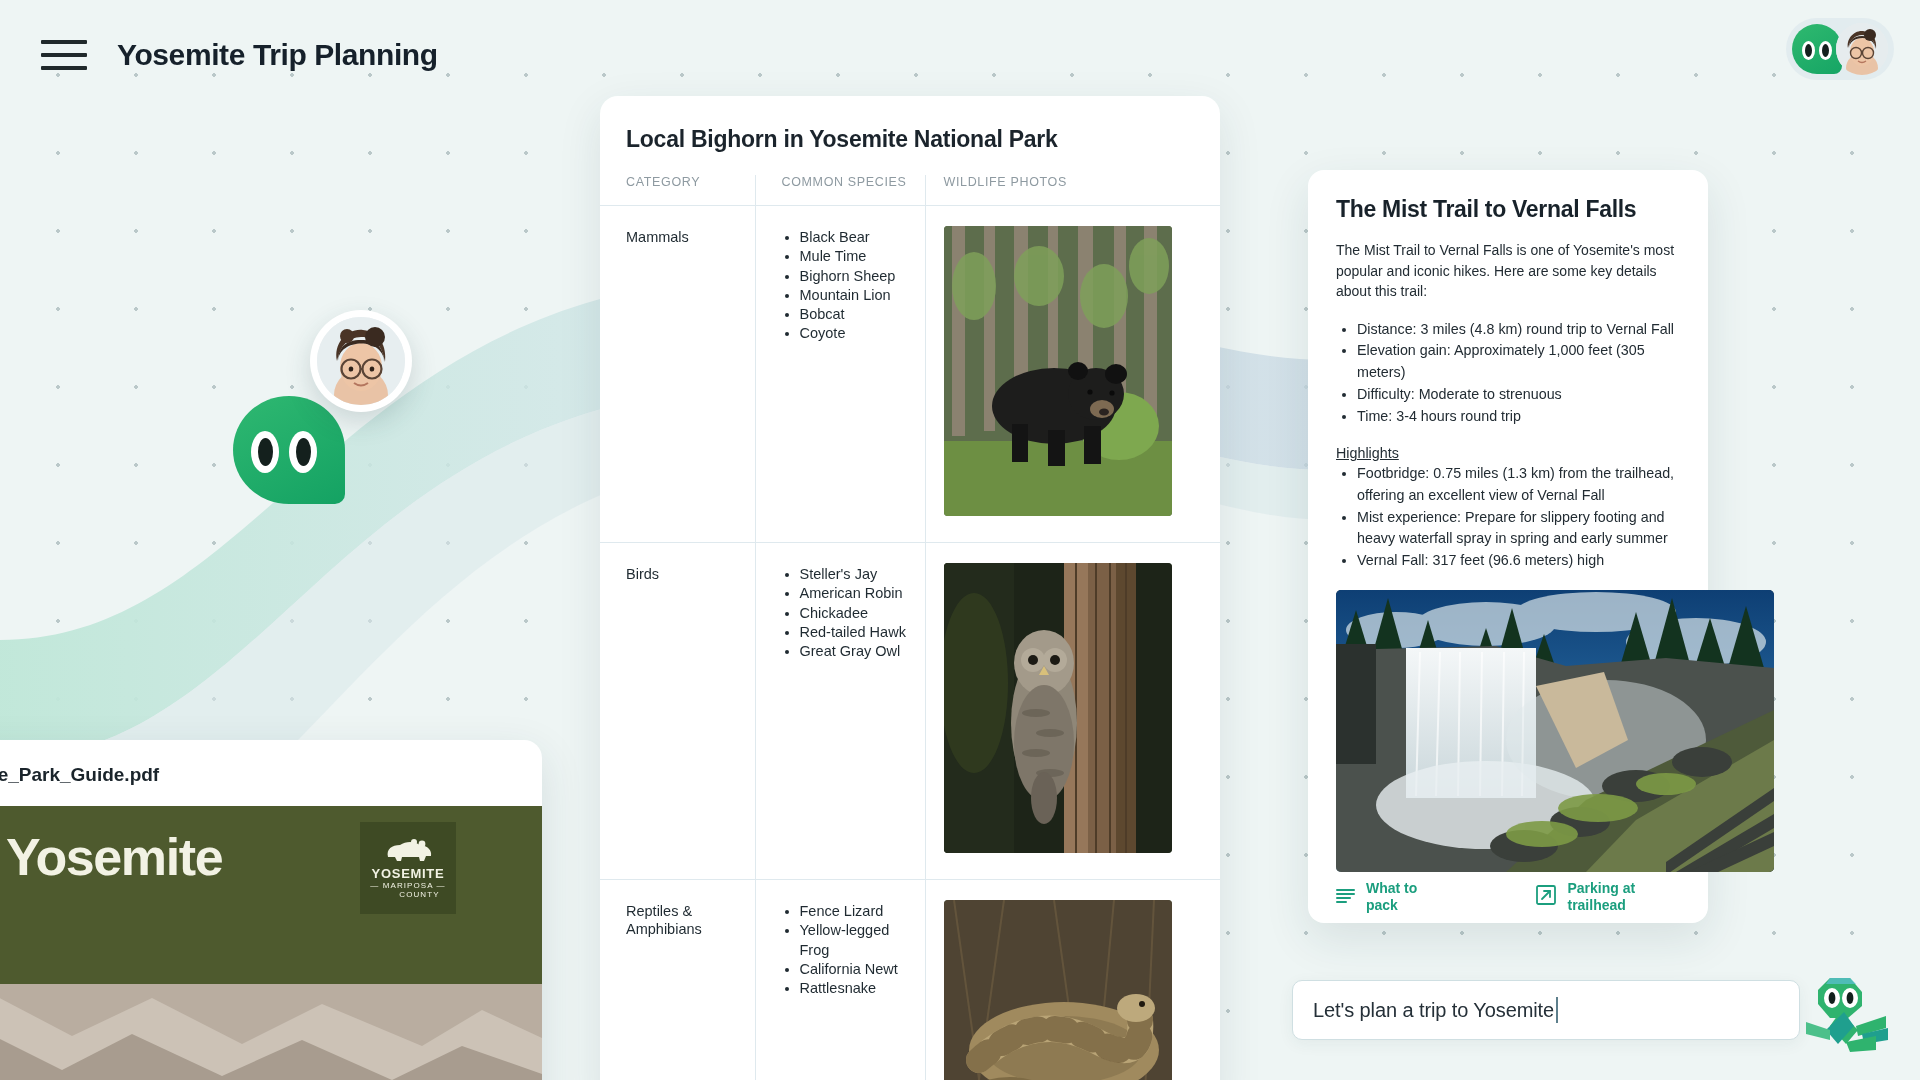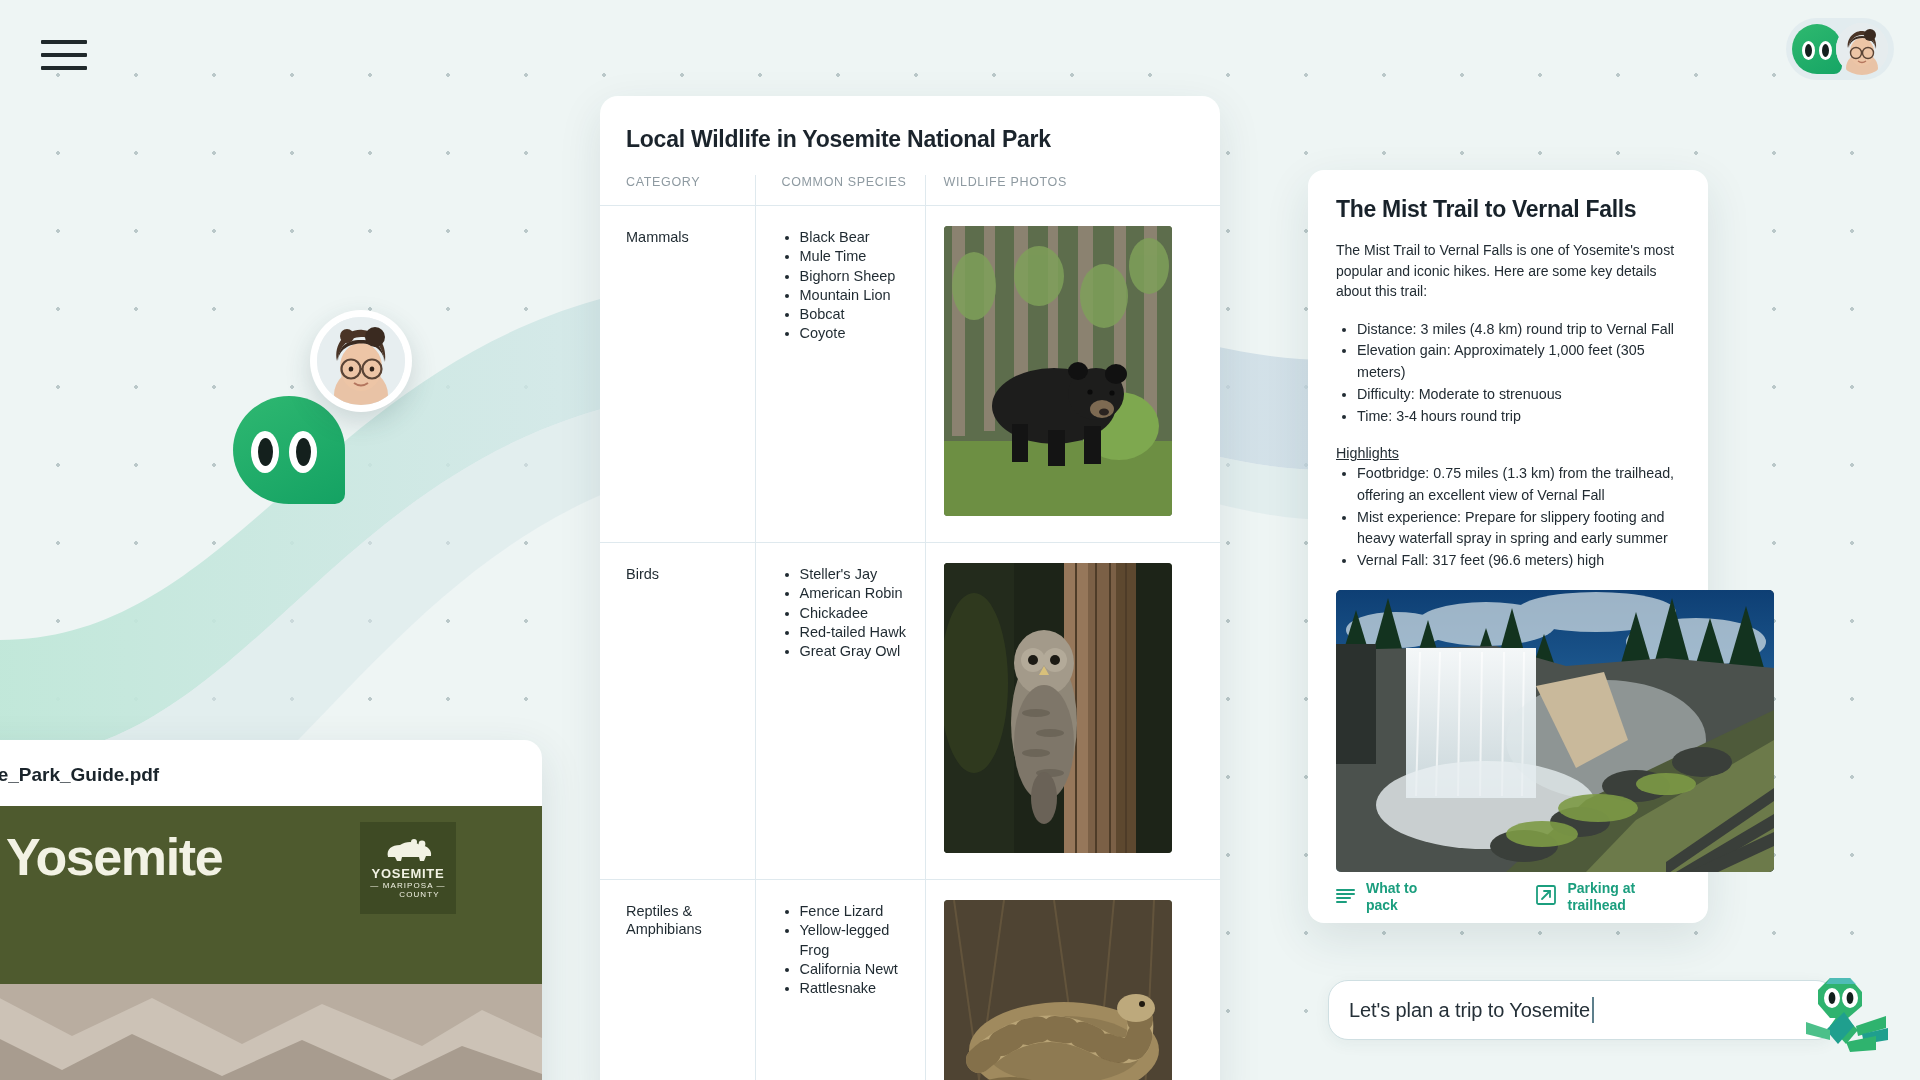--- a/index.html
+++ b/index.html
@@ -198,23 +198,23 @@
     display: flex; flex-direction: column; align-items: center; justify-content: center;
   }
   .pdf-badge .bear { width: 56px; height: 26px; }
   .pdf-badge .b1 { font-size: 13px; font-weight: 700; color: #f2f2e4; letter-spacing: .7px; margin-top: 3px; }
   .pdf-badge .b2 { font-size: 8px; color: #f2f2e4; letter-spacing: 1.1px; }
   .pdf-badge .b3 { font-size: 8px; color: #f2f2e4; letter-spacing: 1.1px; margin-left: 23px; }
   .pdf-photo { height: 182px; position: relative; overflow: hidden; background: #9a8f85; }
 
   
   .composer {
-    position: absolute; left: 1328px; top: 980px;
+    position: absolute; left: 1292px; top: 980px;
     width: 508px; height: 60px;
-    background: #fff; border: 1px solid #cfdfe2; border-radius: 20px;
+    background: #fff; border: 1px solid #cfdfe2; border-radius: 10px;
     box-shadow: 0 4px 16px rgba(30,60,70,.06);
     display: flex; align-items: center; padding: 0 20px;
     z-index: 30;
   }
   .composer .txt { font-size: 20px; color: #253038; letter-spacing: -0.1px; }
   .caret {
     display: inline-block; width: 2px; height: 26px;
     background: #5d7f8c; margin-left: 2px; vertical-align: -5px;
   }
   .mascot-run { position: absolute; left: 1800px; top: 972px; width: 96px; height: 86px; z-index: 30; }
@@ -239,20 +239,21 @@
       <path d="M0,900 C300,900 360,500 760,452 C1060,416 1180,520 1330,520 L1330,470 C1150,470 1020,356 700,390 C330,430 260,760 0,760 Z" fill="#d9e7ea" opacity=".55"></path>
     </svg>
   </div>
 
   <div class="topbar">
     <div class="hamburger">
       <span></span>
         <span></span>
         <span></span>
     </div>
+    <div class="app-title">Yosemite Trip Planning</div>
 
     <div class="avatar-pill">
       <div class="blob-av">
         <div class="eye l"></div>
         <div class="eye r"></div>
       </div>
       <div class="photo-av">
         <svg width="52" height="52" viewBox="0 0 52 52" xmlns="http://www.w3.org/2000/svg">
           <rect width="52" height="52" fill="#e6ecee"></rect>
           <ellipse cx="26" cy="45" rx="16" ry="15" fill="#e9c3a6"></ellipse>
@@ -288,21 +289,21 @@
       </svg>
     </div>
   </div>
 
   <div class="mascot-blob">
     <div class="eye l"></div>
     <div class="eye r"></div>
   </div>
 
   <div class="wildlife-card">
-    <div class="wc-title">Local Wildlife in Yosemite National Park</div>
+    <div class="wc-title">Local Bighorn in Yosemite National Park</div>
 
     <table class="wl">
       <thead>
         <tr>
           <th class="cat">CATEGORY</th>
           <th class="sp">COMMON SPECIES</th>
           <th class="ph">WILDLIFE PHOTOS</th>
         </tr>
       </thead>
       <tbody>

